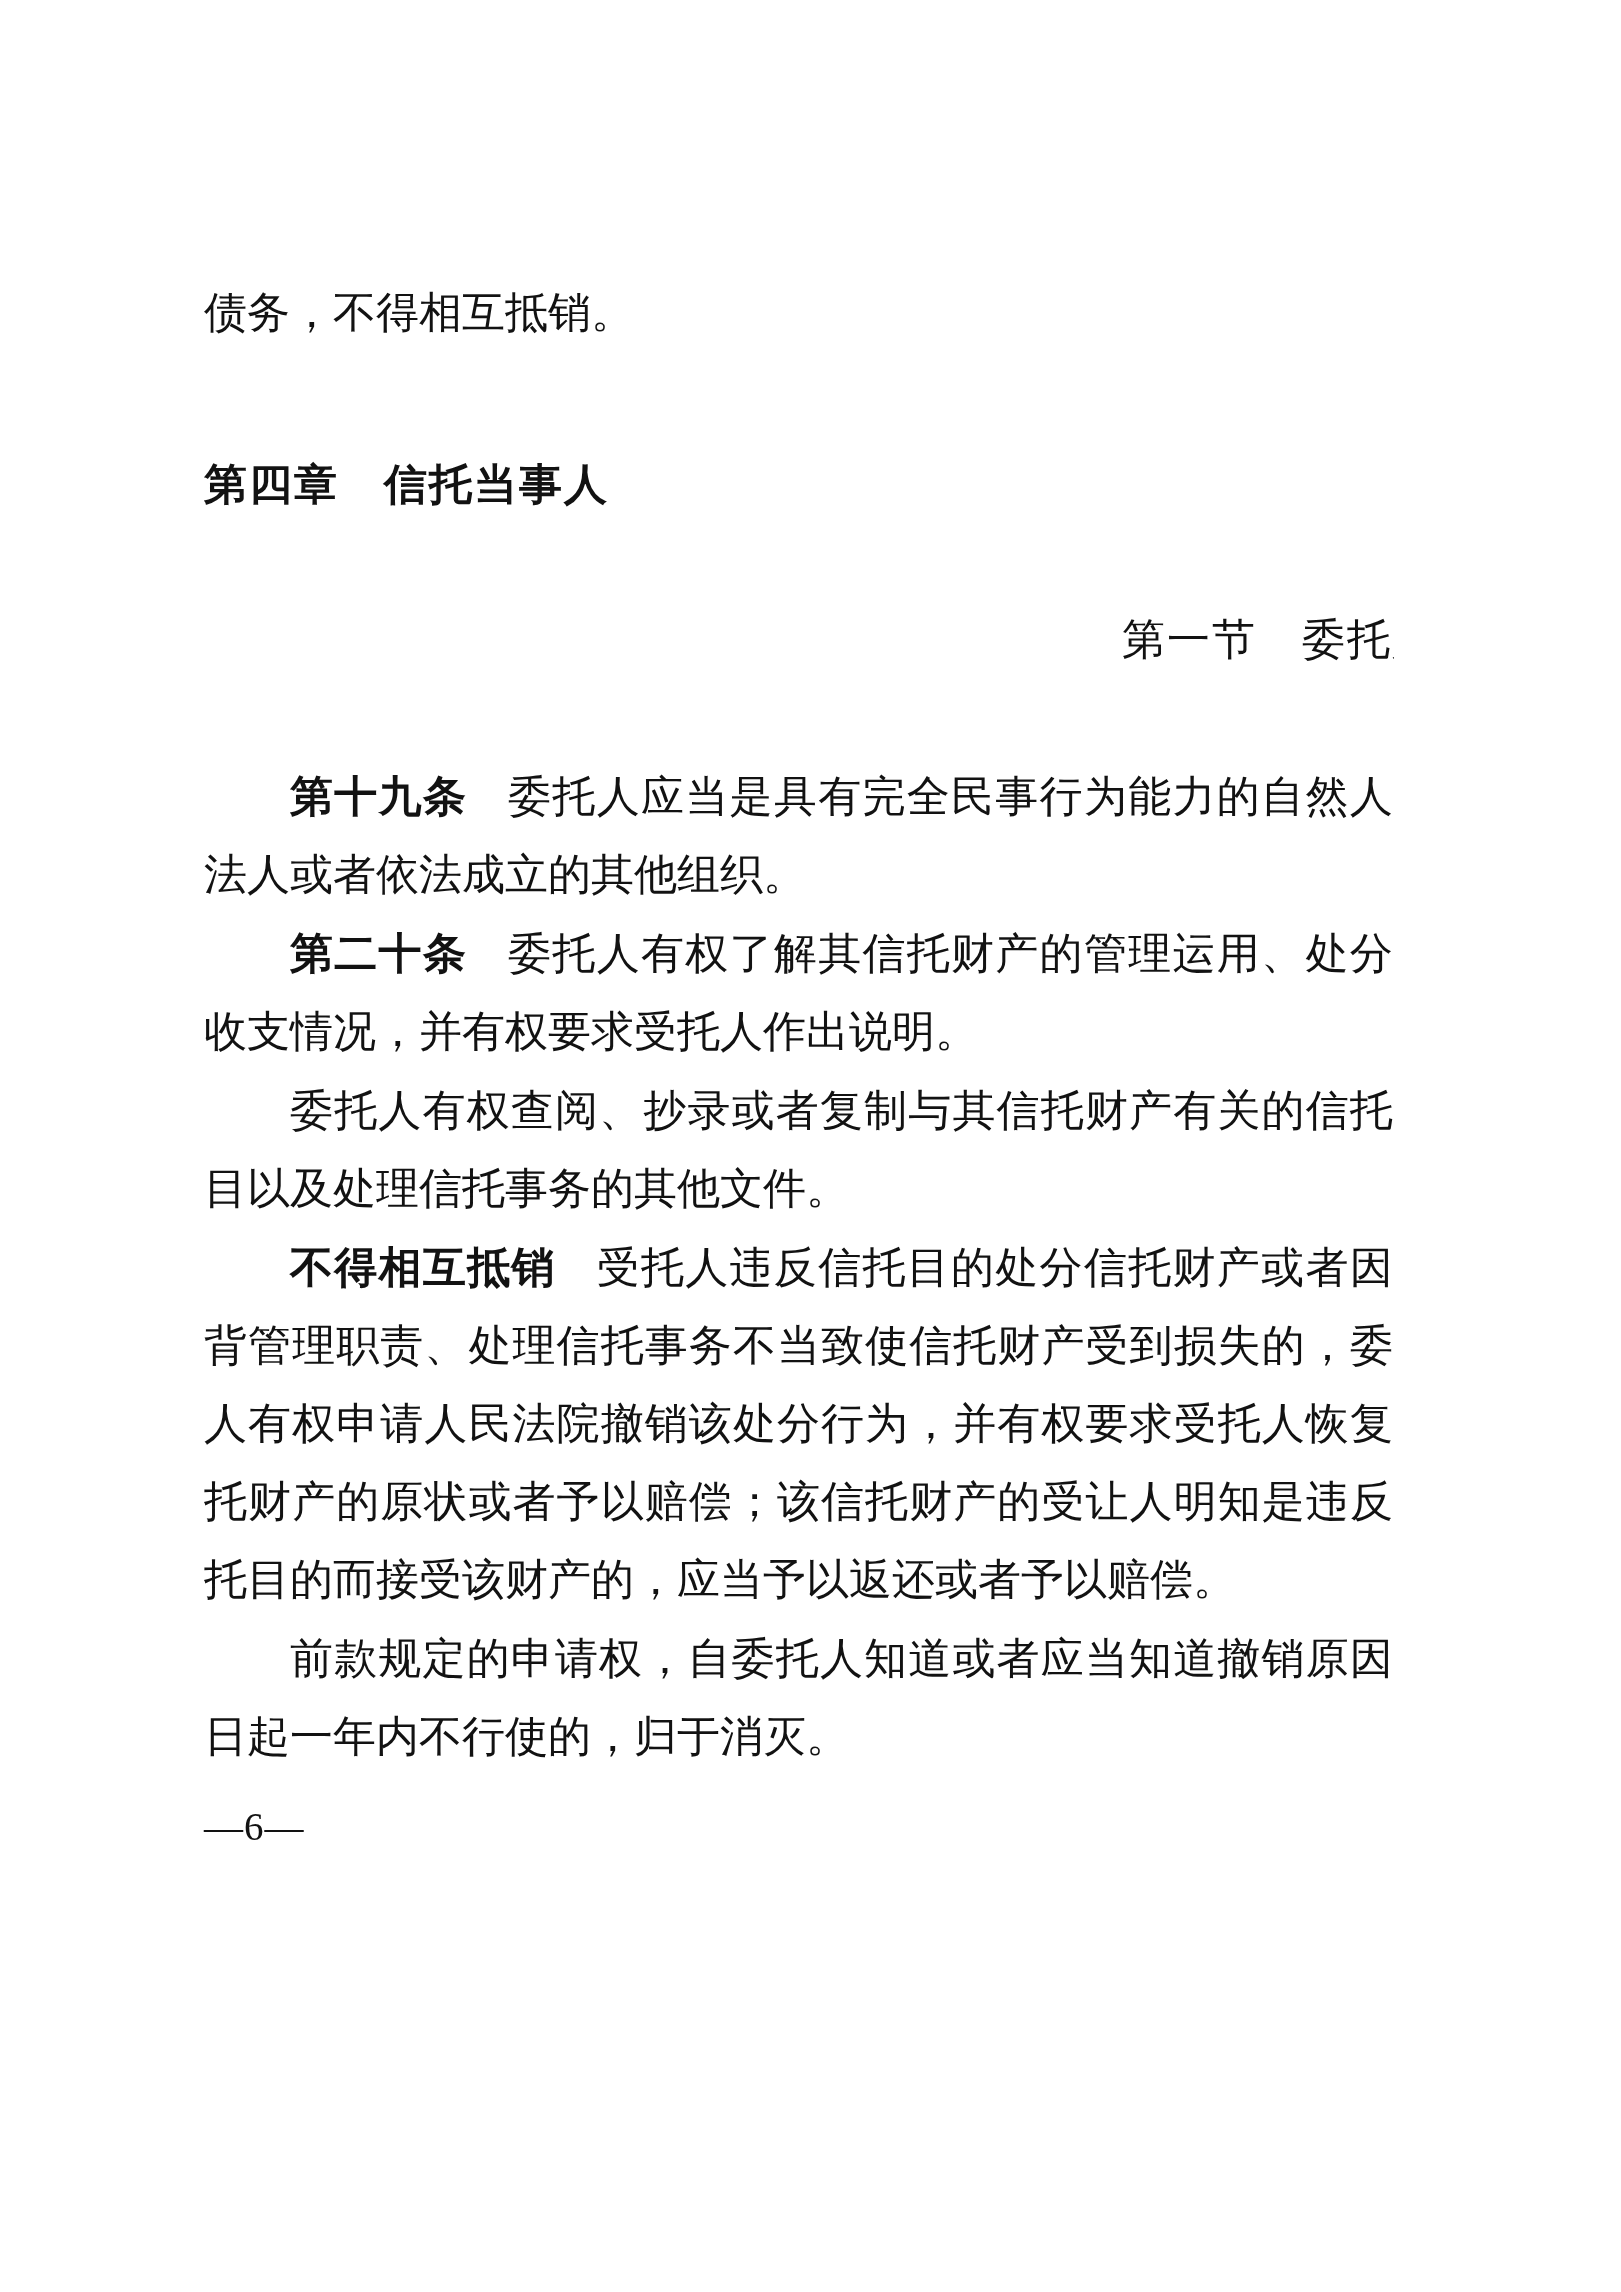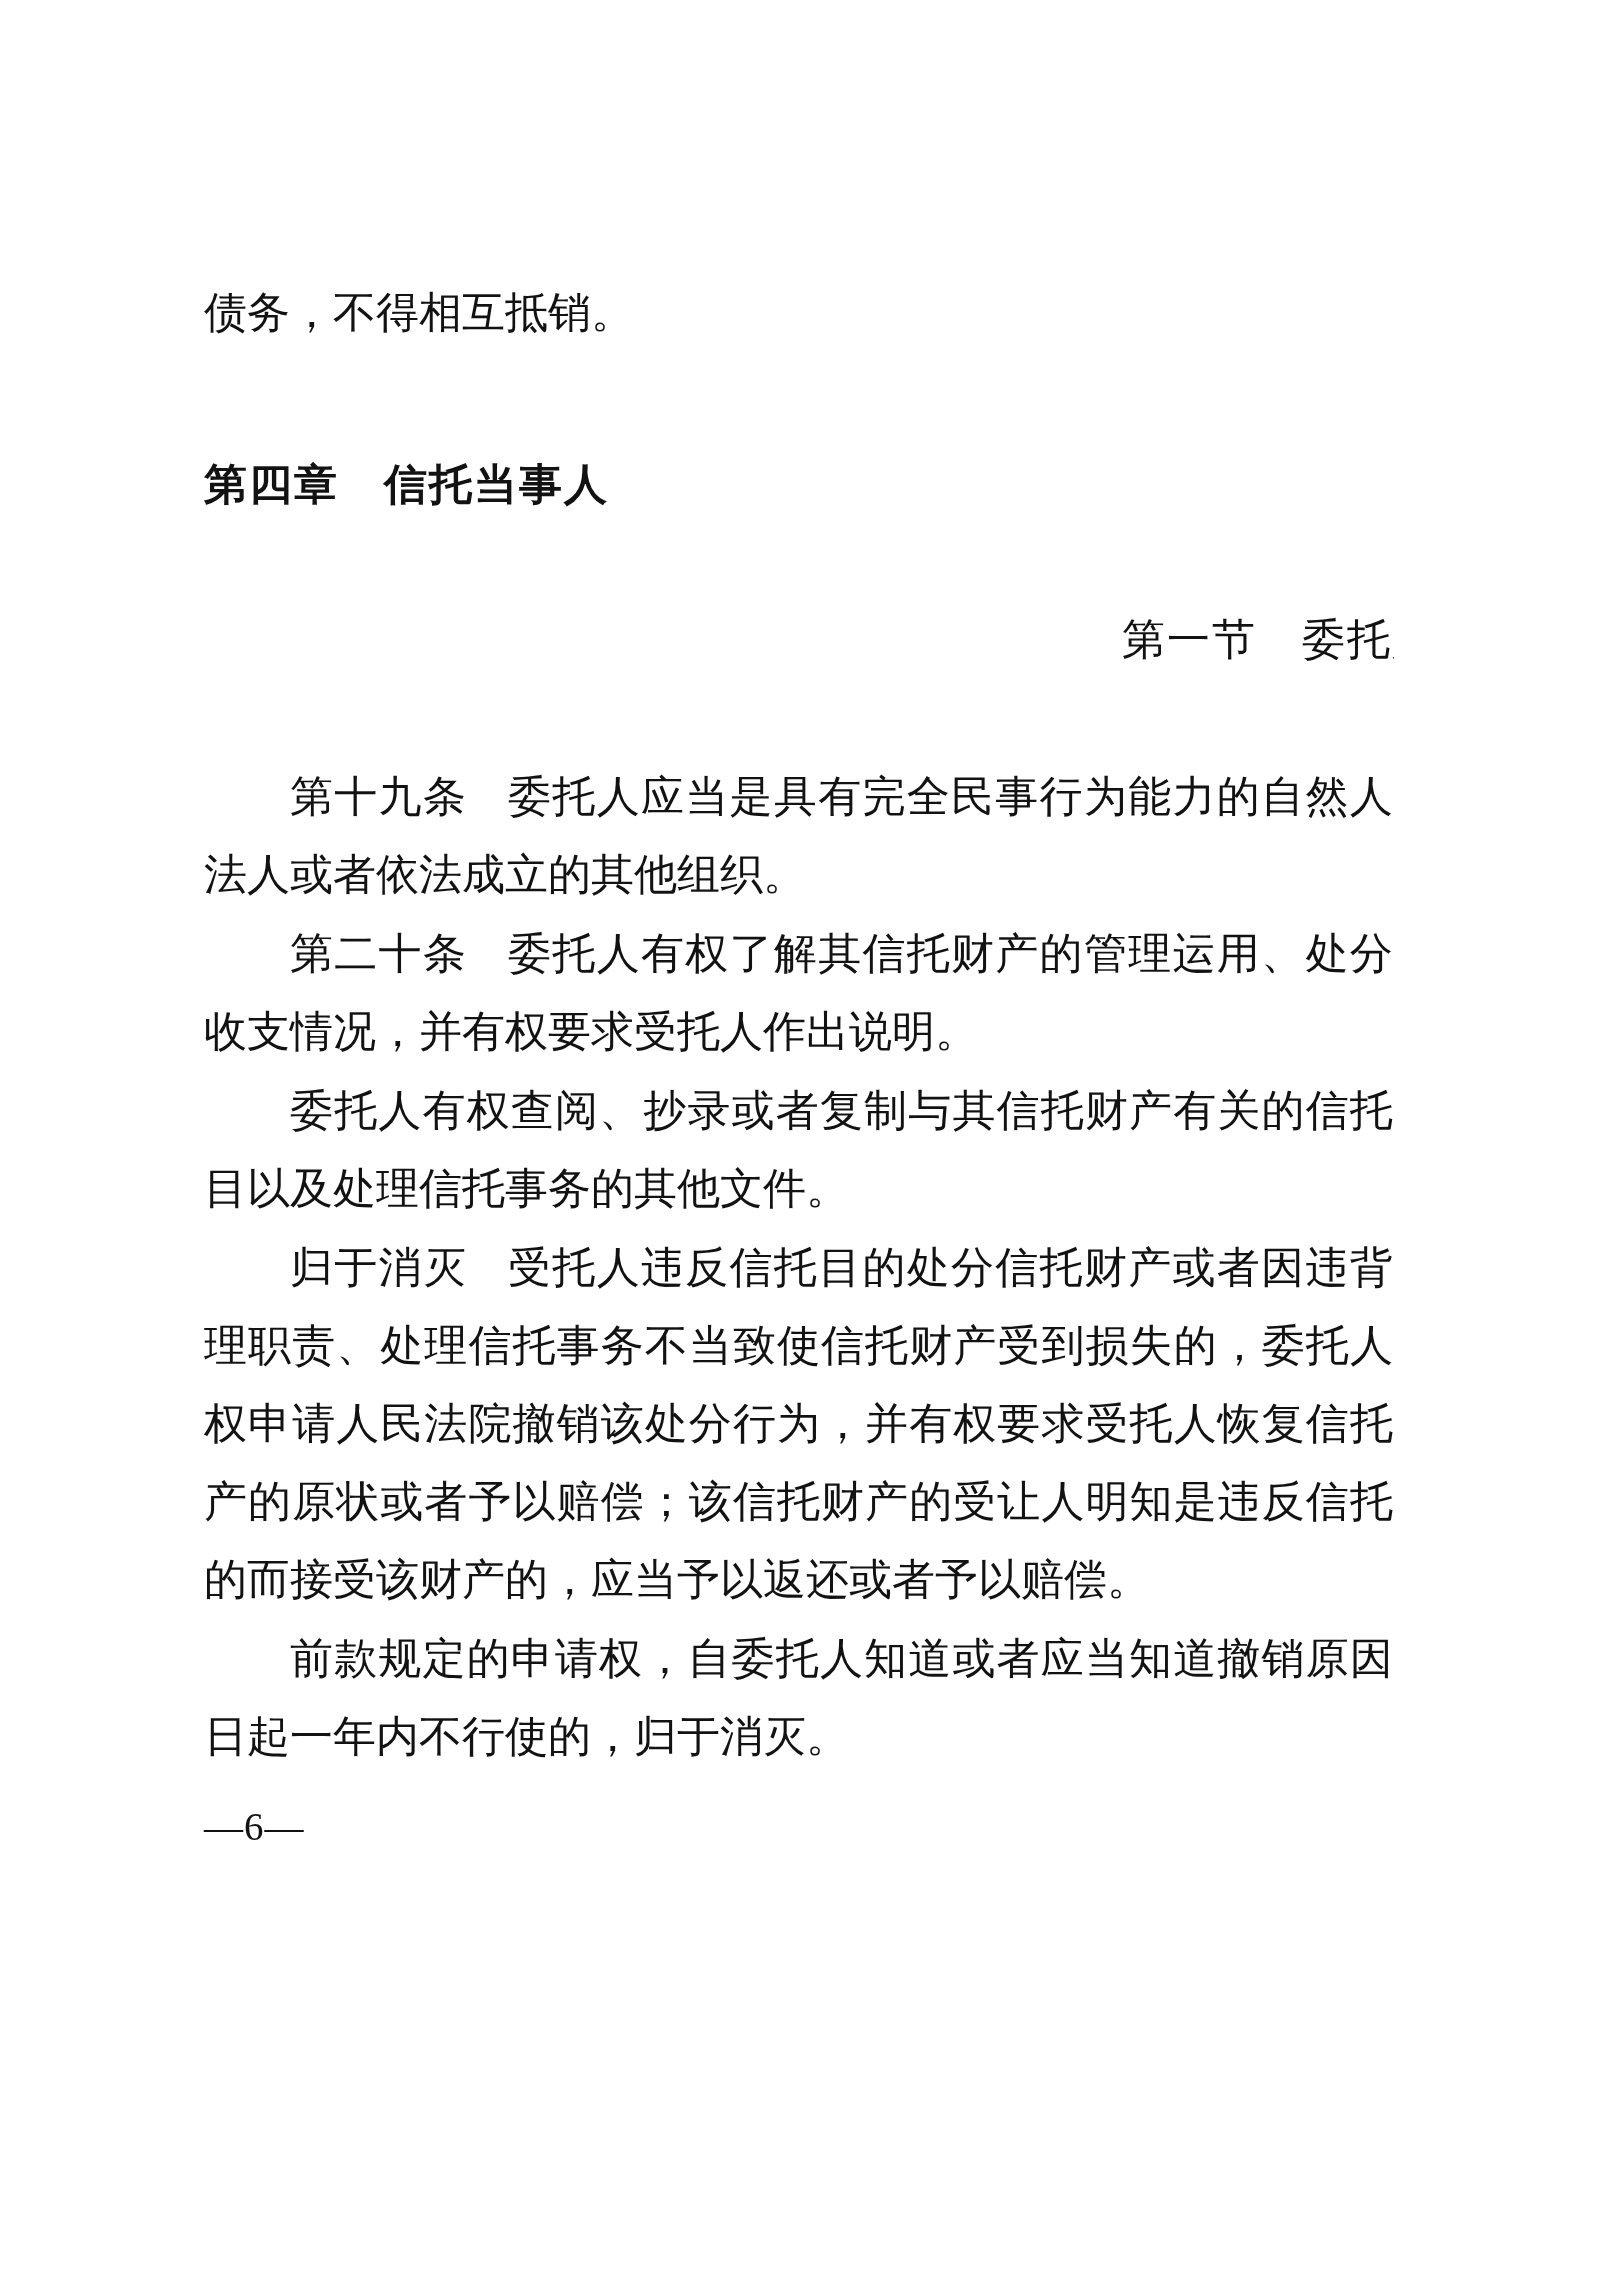--- a/index.html
+++ b/index.html
@@ -47,21 +47,21 @@
   }
   .body-para {
     text-indent: 2em;
     text-align: justify;
     word-break: break-all;
   }
   .body-para.first {
     margin-top: 78px !important;
   }
   .art-num {
-    font-weight: normal;
+    font-weight: bold;
     font-family: "Liberation Sans", "DejaVu Sans", sans-serif;
     margin-right: 0.95em;
   }
   .art-num:empty {
     margin-right: 0;
   }
   .page-number {
     margin-top: 27.4px !important;
     margin-left: 39px;
     font-size: 39px !important;
@@ -89,21 +89,21 @@
     <p class="body-para">
       <span class="art-num">第二十条</span><span>委托人有权了解其信托财产的管理运用、处分及收支情况，并有权要求受托人作出说明。</span>
     </p>
 
     <p class="body-para">
       <span class="art-num"></span><span>委托人有权查阅、抄录或者复制与其信托财产有关的信托帐目以及处理信托事务的其他文件。</span>
     </p>
 
 
     <p class="body-para">
-      <span class="art-num">归于消灭</span><span>受托人违反信托目的处分信托财产或者因违背管理职责、处理信托事务不当致使信托财产受到损失的，委托人有权申请人民法院撤销该处分行为，并有权要求受托人恢复信托财产的原状或者予以赔偿；该信托财产的受让人明知是违反信托目的而接受该财产的，应当予以返还或者予以赔偿。</span>
+      <span class="art-num">不得相互抵销</span><span>受托人违反信托目的处分信托财产或者因违背管理职责、处理信托事务不当致使信托财产受到损失的，委托人有权申请人民法院撤销该处分行为，并有权要求受托人恢复信托财产的原状或者予以赔偿；该信托财产的受让人明知是违反信托目的而接受该财产的，应当予以返还或者予以赔偿。</span>
     </p>
 
     <p class="body-para">
       <span class="art-num"></span><span>前款规定的申请权，自委托人知道或者应当知道撤销原因之日起一年内不行使的，归于消灭。</span>
     </p>
 
     <p class="page-number">—6—</p>
 
   </div>
 </div>

